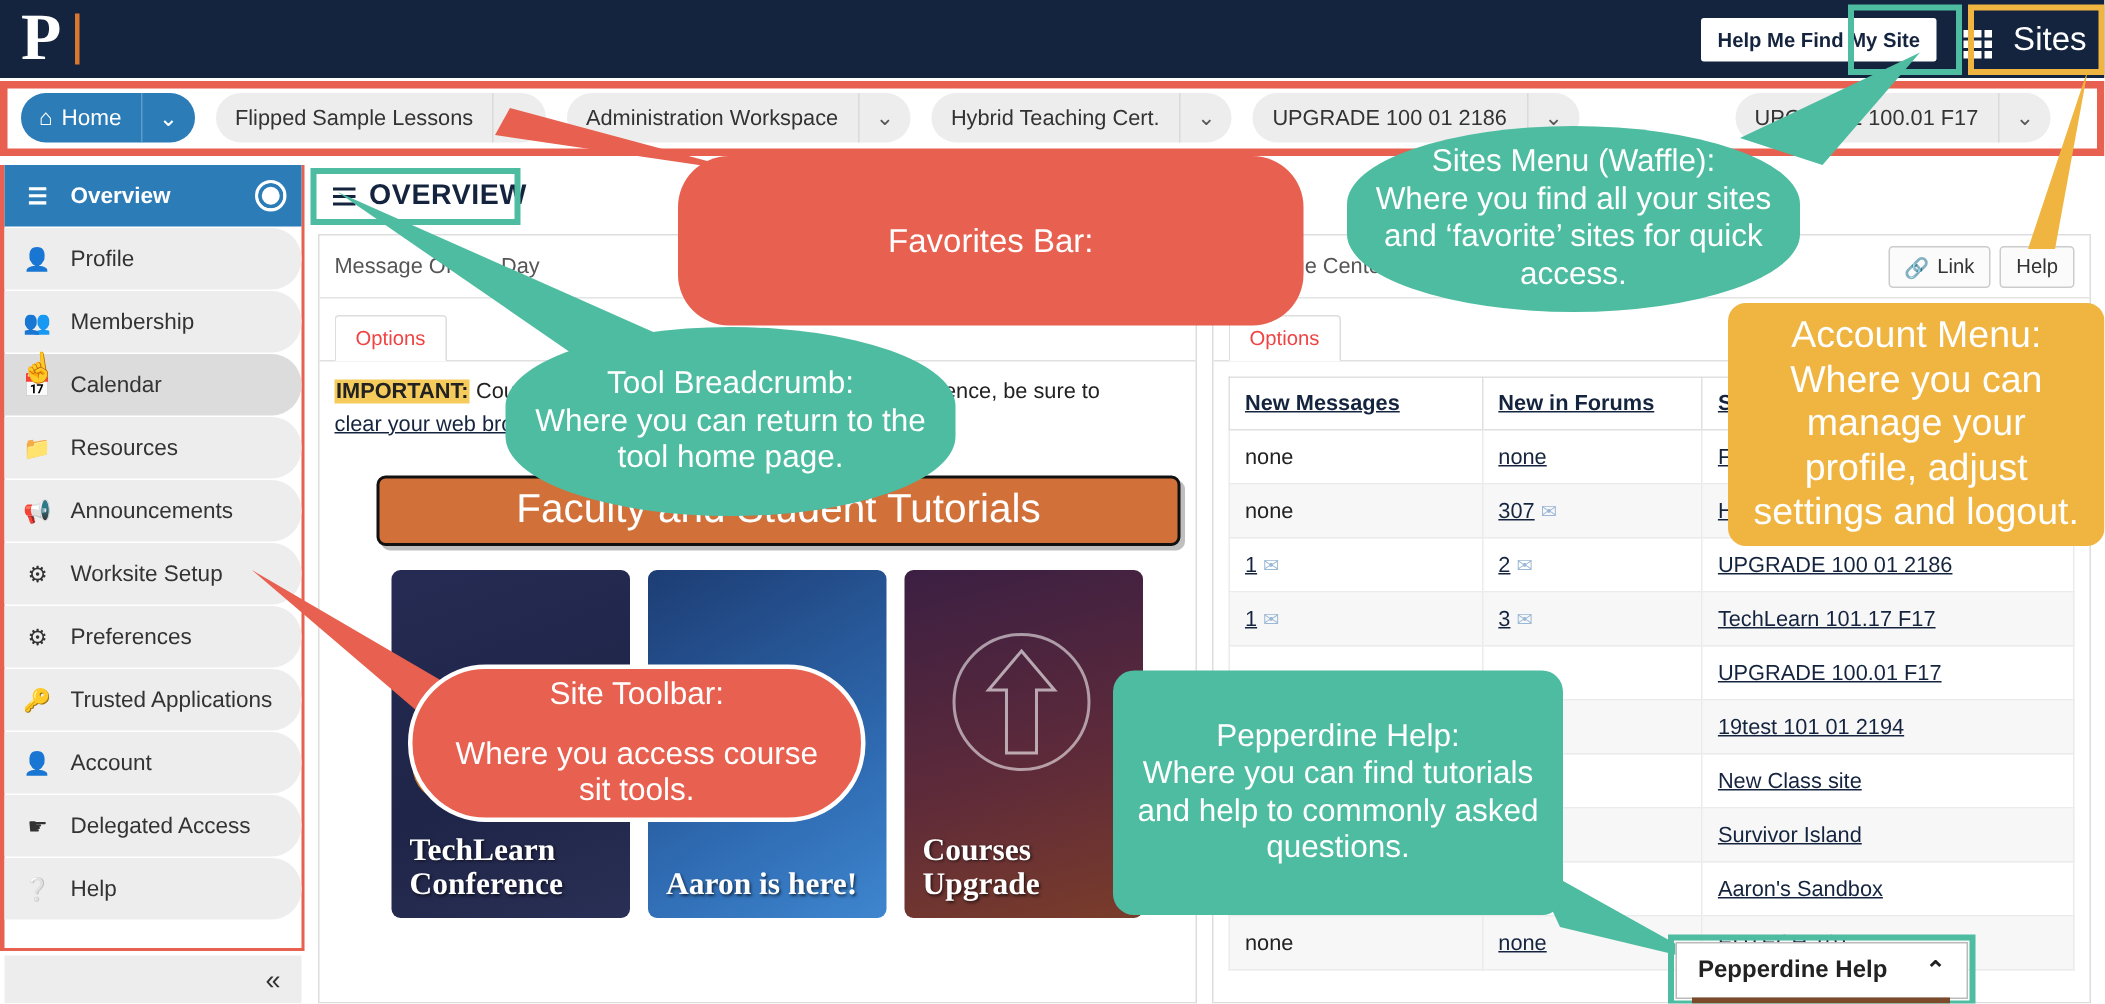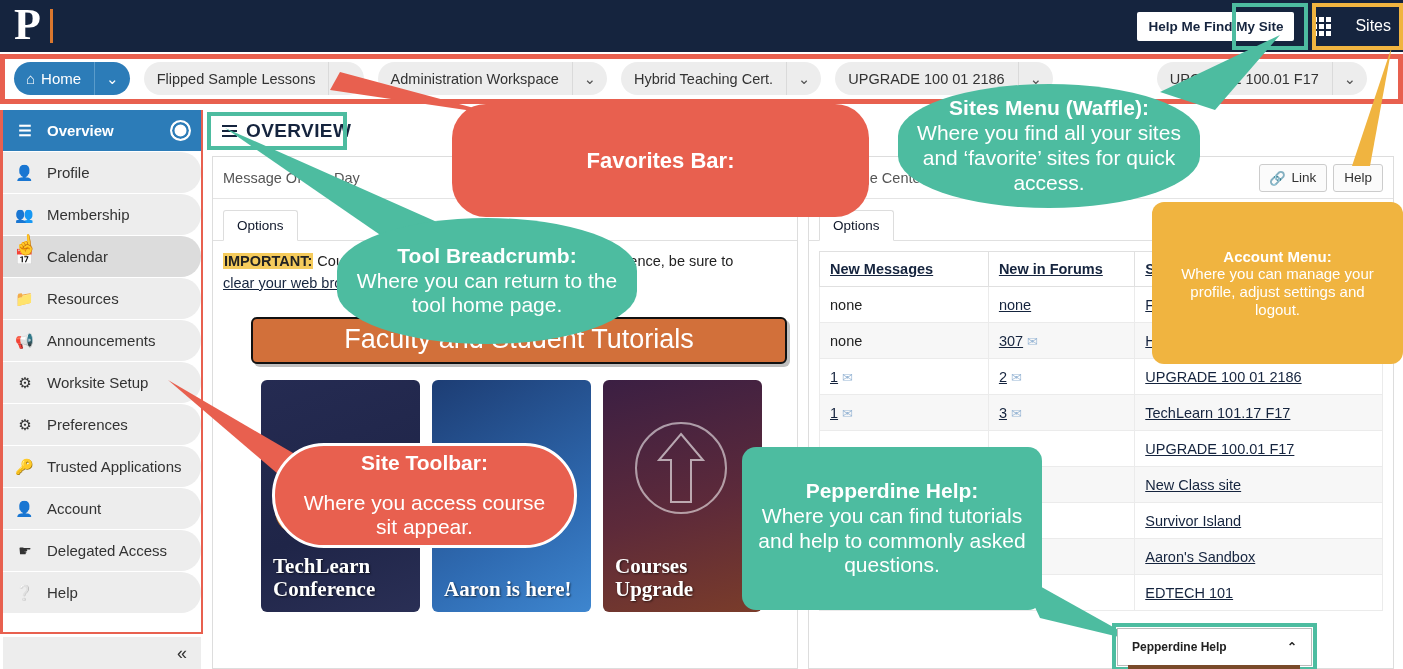--- a/index.html
+++ b/index.html
@@ -32,22 +32,22 @@
     font-weight: 300; color: #E9EAEE; letter-spacing: .5px; line-height: 44px;
   }
   .topright { position: absolute; right: 0; top: 0; height: 52px; display: flex; align-items: center; }
   .helpfind {
     background: #fff; color: #15243E; font-weight: bold; font-size: 13.5px;
     padding: 7px 11px; border-radius: 2px; white-space: nowrap;
     margin-right: 6px;
     margin-left: 44px;
   }
   .sites-btn {
-    display: flex; align-items: flex-start; gap: 24px; color: #fff;
-    font-size: 16px; padding: 8px 12px;
+    display: flex; align-items: flex-end; gap: 14px; color: #fff;
+    font-size: 22px; padding: 8px 12px;
   }
   .waffle { display: grid; grid-template-columns: repeat(3, 5px); grid-gap: 2px; }
   .waffle i { display: block; width: 5px; height: 5px; background: #fff; }
   .acct-btn {
     display: flex; align-items: center; gap: 7px; color: #fff; font-size: 17px;
     padding: 4px 12px 4px 6px;
   }
   .avatar {
     width: 38px; height: 38px; border-radius: 50%;
     background: linear-gradient(135deg,#a8a190 0%,#6b6a62 45%,#2b2b2d 46%,#55585c 100%);
@@ -131,21 +131,21 @@
   }
   .panel-head .ttl { font-size: 14.5px; color: #555; }
   .head-btns { display: flex; gap: 6px; }
   .head-btn {
     border: 1px solid #CCC; background: #FBFBFB; font-size: 13.5px; color: #333;
     padding: 5px 10px; border-radius: 3px; display: flex; align-items: center; gap: 5px;
   }
   .tabrow { padding: 10px 10px 0 10px; border-bottom: 1px solid #E0E0E0; }
   .tab-options {
     display: inline-block; border: 1px solid #DDD; border-bottom: 1px solid #fff;
-    background: #fff; font-size: 13.5px; color: #0f172a; padding: 7px 13px;
+    background: #fff; font-size: 13.5px; color: #ef4444; padding: 7px 13px;
     border-radius: 3px 3px 0 0; position: relative; top: 1px;
   }
   .motd { padding: 10px 10px 0 10px; font-size: 14.5px; color: #222; line-height: 1.5; }
   .hi { background: #F5CB5C; font-weight: bold; padding: 0 1px; }
   .motd a { color: #15243E; }
 
   .cards-banner {
     margin: 22px 10px 0 38px; background: #D2703A; border: 2px solid #111;
     border-radius: 6px; color: #fff; font-size: 27px; text-align: center;
     padding: 5px 0 7px 0; box-shadow: 3px 3px 0 rgba(0,0,0,.25);
@@ -181,32 +181,32 @@
   .env { color:#9BB8D6; font-size: 13px; margin-left: 4px; }
   .tbl-wrap { padding: 10px; }
 
   
   .bubble {
     position: absolute; color: #fff; text-align: center;
     font-size: 22px; line-height: 1.18; font-weight: normal;
     display: flex; flex-direction: column; justify-content: center;
     padding: 10px 16px;
   }
-  .bubble b { font-weight: bold; }
+  .bubble b { font-weight: normal; }
   .bubble.red { background: #E8604F; border-radius: 34px; }
   .bubble.teal { background: #4DBCA0; border-radius: 50%/42%; }
   .bubble.orange { background: #F0B440; border-radius: 12px; }
   .bubble.white-ring { border: 3px solid #fff; gap: 15px; }
 
   
   .pep-help {
     position: absolute; left: 1117px; top: 628px; width: 195px; height: 38px;
     background: #fff; border: 1px solid #BBB;
     display: flex; align-items: center; justify-content: space-between;
-    padding: 0 14px; font-size: 12px; font-weight: bold; color: #222;
+    padding: 0 14px; font-size: 16px; font-weight: bold; color: #222;
   }
   .pep-wrap { position:absolute; left:1112px; top:623px; width:205px; height:48px; border:4px solid #4DBCA0; }
   .brown-strip { position:absolute; left:1128px; top:665px; width:172px; height:4px; background:#7a4a2a; }
 </style>
 </head>
 <body>
 
 <div id="root">
 
   <div class="topbar">
@@ -423,20 +423,25 @@
                   <td><a href="#">TechLearn 101.17 F17</a></td>
                 </tr>
                 <tr>
                   <td></td>
                   <td></td>
                   <td><a href="#">UPGRADE 100.01 F17</a></td>
                 </tr>
                 <tr>
                   <td></td>
                   <td></td>
+                  <td><a href="#">19test 101 01 2194</a></td>
+                </tr>
+                <tr>
+                  <td></td>
+                  <td></td>
                   <td><a href="#">New Class site</a></td>
                 </tr>
                 <tr>
                   <td></td>
                   <td></td>
                   <td><a href="#">Survivor Island</a></td>
                 </tr>
                 <tr>
                   <td>none</td>
                   <td><a href="#">1</a><span class="env">✉</span></td>
@@ -465,40 +470,40 @@
     <polygon points="160,5 95,80 40,62" fill="#4DBCA0"></polygon>
   </svg>
   <div class="bubble teal" style="left:898px;top:84px;width:302px;height:124px;font-size:21px;">
     <div><b>Sites Menu (Waffle):</b></div>
     <div>Where you find all your sites and ‘favorite’ sites for quick access.</div>
   </div>
 
   <svg style="position:absolute;left:1330px;top:46px;width:80px;height:180px;">
     <polygon points="62,0 40,120 22,120" fill="#F0B440"></polygon>
   </svg>
-  <div class="bubble orange" style="left:1152px;top:202px;width:251px;height:162px;font-size:15px;">
+  <div class="bubble orange" style="left:1152px;top:202px;width:251px;height:162px;font-size:25px;">
     <div><b>Account Menu:</b></div>
     <div>Where you can manage your profile, adjust settings and logout.</div>
   </div>
 
   <svg style="position:absolute;left:215px;top:120px;width:280px;height:160px;">
     <polygon points="10,8 240,110 190,132" fill="#4DBCA0"></polygon>
   </svg>
   <div class="bubble teal" style="left:337px;top:218px;width:300px;height:126px;font-size:21px;">
     <div><b>Tool Breadcrumb:</b></div>
     <div>Where you can return to the tool home page.</div>
   </div>
   <div class="hl-teal" style="left:207px;top:112px;width:140px;height:38px;"></div>
 
   <svg style="position:absolute;left:160px;top:370px;width:200px;height:130px;">
     <polygon points="8,10 145,90 125,110" fill="#E8604F"></polygon>
   </svg>
   <div class="bubble red white-ring" style="left:272px;top:443px;width:305px;height:105px;font-size:21px;border-radius:52px;">
     <div><b>Site Toolbar:</b></div>
-    <div>Where you access course sit appear.</div>
+    <div>Where you access course sit tools.</div>
   </div>
 
   <svg style="position:absolute;left:1020px;top:570px;width:180px;height:90px;">
     <polygon points="0,5 120,72 20,48" fill="#4DBCA0"></polygon>
   </svg>
   <div class="bubble teal" style="left:742px;top:447px;width:300px;height:163px;font-size:21px;border-radius:14px;">
     <div><b>Pepperdine Help:</b></div>
     <div>Where you can find tutorials and help to commonly asked questions.</div>
   </div>
 

